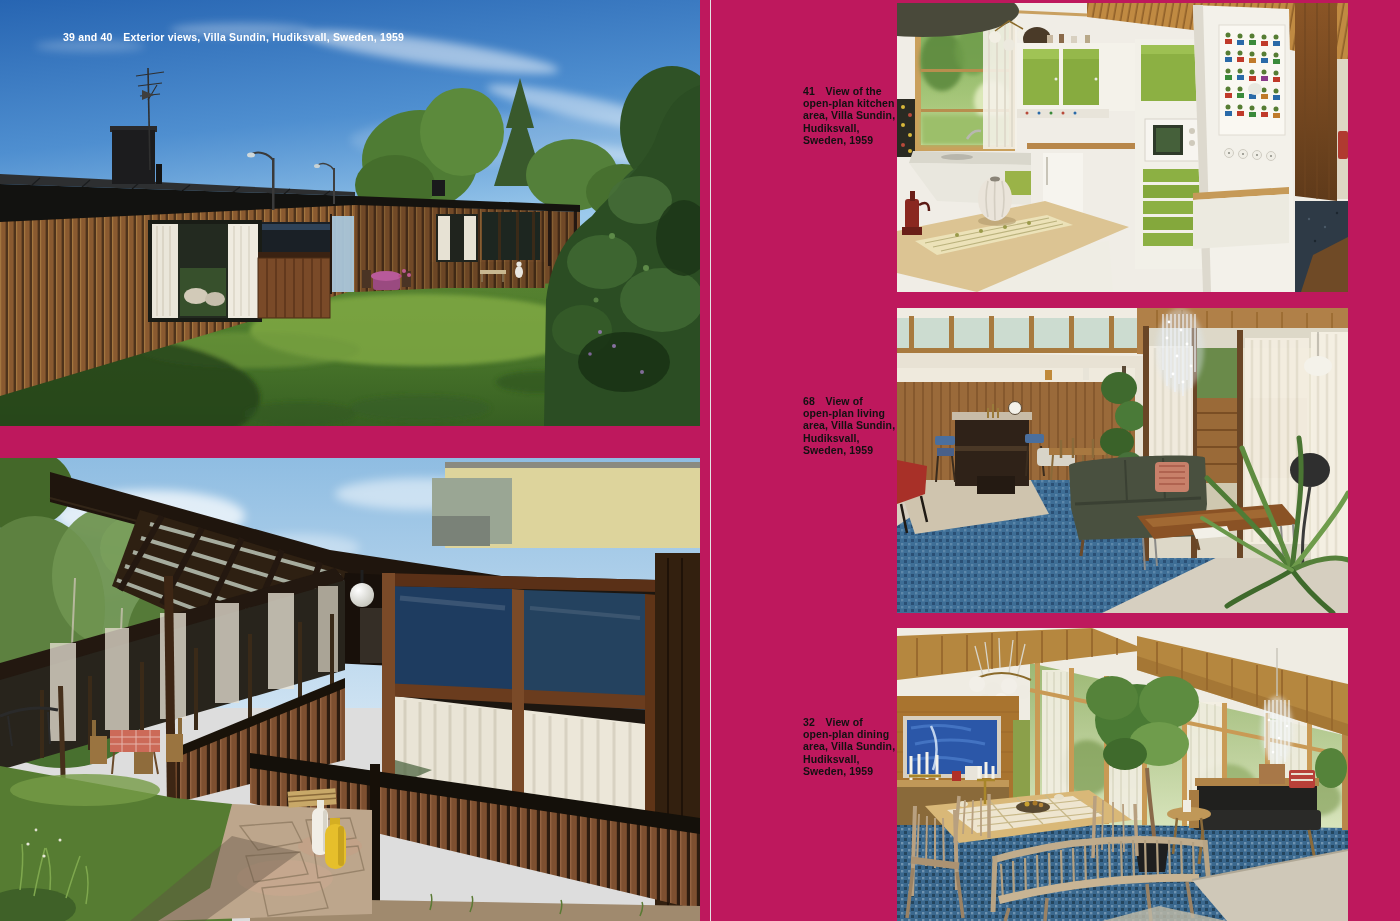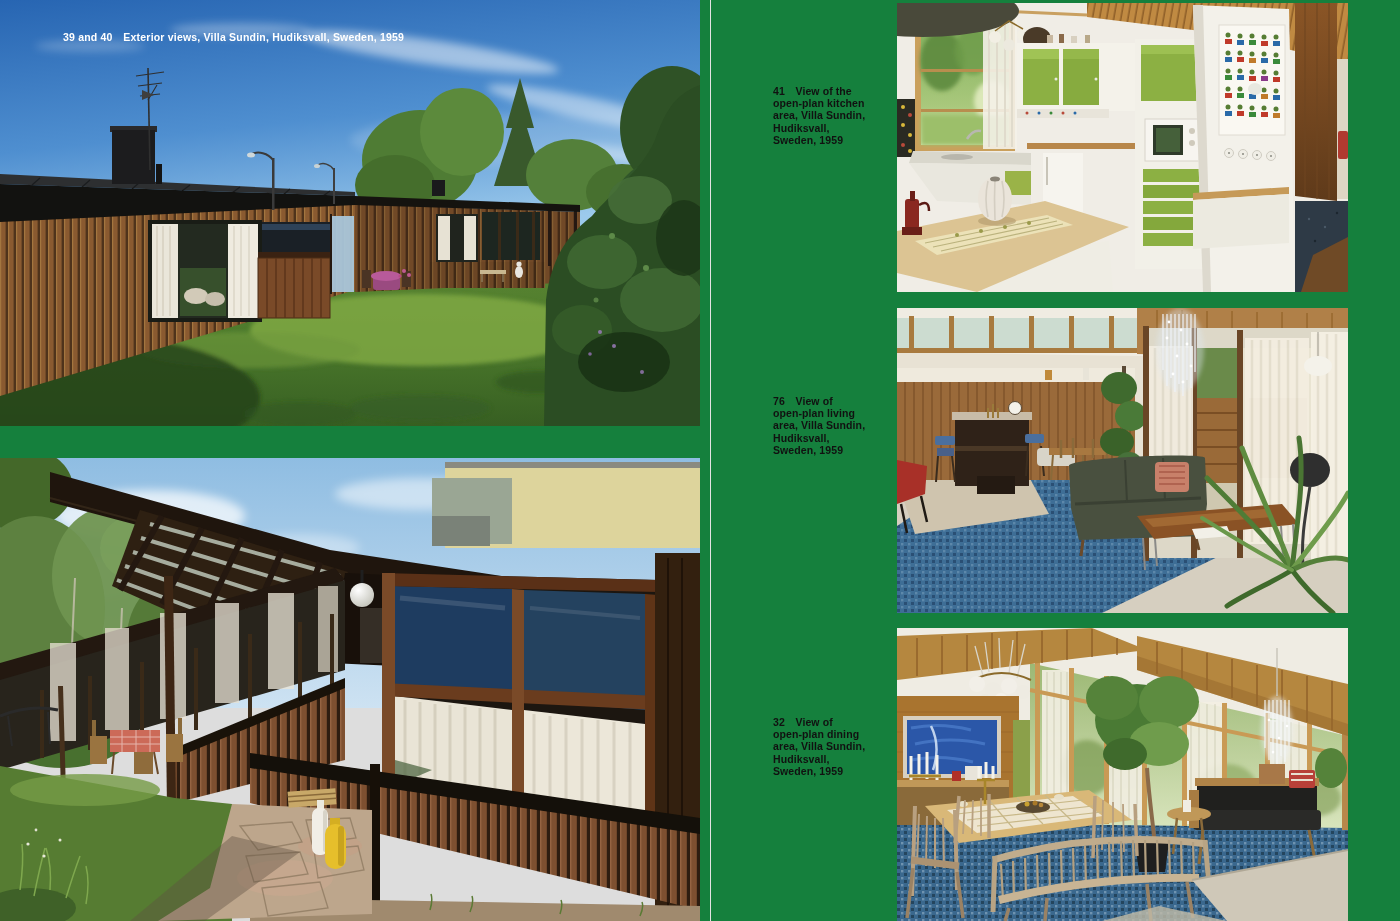--- a/index.html
+++ b/index.html
@@ -1,26 +1,26 @@
 <!DOCTYPE html>
 <html><head>
 <meta charset="utf-8">
 <style>
   html,body{margin:0;padding:0;background:#ffffff;}
-  .spread{position:relative;width:1400px;height:921px;background:#15803d;overflow:hidden;
+  .spread{position:relative;width:1400px;height:921px;background:#be185d;overflow:hidden;
           font-family:"Liberation Sans",sans-serif;}
   .photo{position:absolute;overflow:hidden;background:#ddd;}
   .photo svg{display:block;width:100%;height:100%;}
   #photo-exterior-top{left:0;top:0;width:700px;height:426px;}
   #photo-exterior-bottom{left:0;top:458px;width:700px;height:463px;}
   #photo-kitchen{left:897px;top:3px;width:451px;height:289px;}
   #photo-living{left:897px;top:308px;width:451px;height:305px;}
   #photo-dining{left:897px;top:628px;width:451px;height:293px;}
   .gutter{position:absolute;left:710px;top:0;width:1px;height:921px;background:#e3e3e3;}
-  .caption{position:absolute;left:773px;width:100px;color:#111;font-size:10.5px;line-height:12.2px;
+  .caption{position:absolute;left:803px;width:100px;color:#111;font-size:10.5px;line-height:12.2px;
            font-weight:bold;letter-spacing:0.1px;white-space:pre-line;}
   #caption-41{top:85px;}
   #caption-42{top:395px;}
   #caption-43{top:716px;}
   .overlay-caption{position:absolute;left:63px;top:31px;color:#fff;font-size:10.5px;font-weight:bold;
            letter-spacing:0.2px;white-space:pre;z-index:5;}
 </style>
 </head>
 <body>
 
@@ -541,21 +541,21 @@
         <circle cx="412" cy="216" r="1.2" fill="#4a5a68"></circle>
           <circle cx="428" cy="224" r="1.2" fill="#4a5a68"></circle>
           <circle cx="440" cy="210" r="1.2" fill="#1c2630"></circle>
           <circle cx="418" cy="238" r="1.2" fill="#1c2630"></circle>
           <circle cx="434" cy="248" r="1.2" fill="#4a5a68"></circle>
         <polygon points="416,252 451,234 451,289 404,289" fill="#6f4a26"></polygon>
       </g>
     </svg>
   </figure>
 
-  <div class="caption" id="caption-42">76 View of
+  <div class="caption" id="caption-42">68 View of
 open-plan living
 area, Villa Sundin,
 Hudiksvall,
 Sweden, 1959</div>
   <figure class="photo" id="photo-living" style="margin:0;">
     <svg viewBox="0 0 451 305" preserveAspectRatio="none">
       <defs>
         <pattern id="p4mos" width="7" height="7" patternUnits="userSpaceOnUse">
           <rect width="7" height="7" fill="#3e6e96"></rect>
           <rect width="3" height="3" fill="#2a4f74"></rect>

